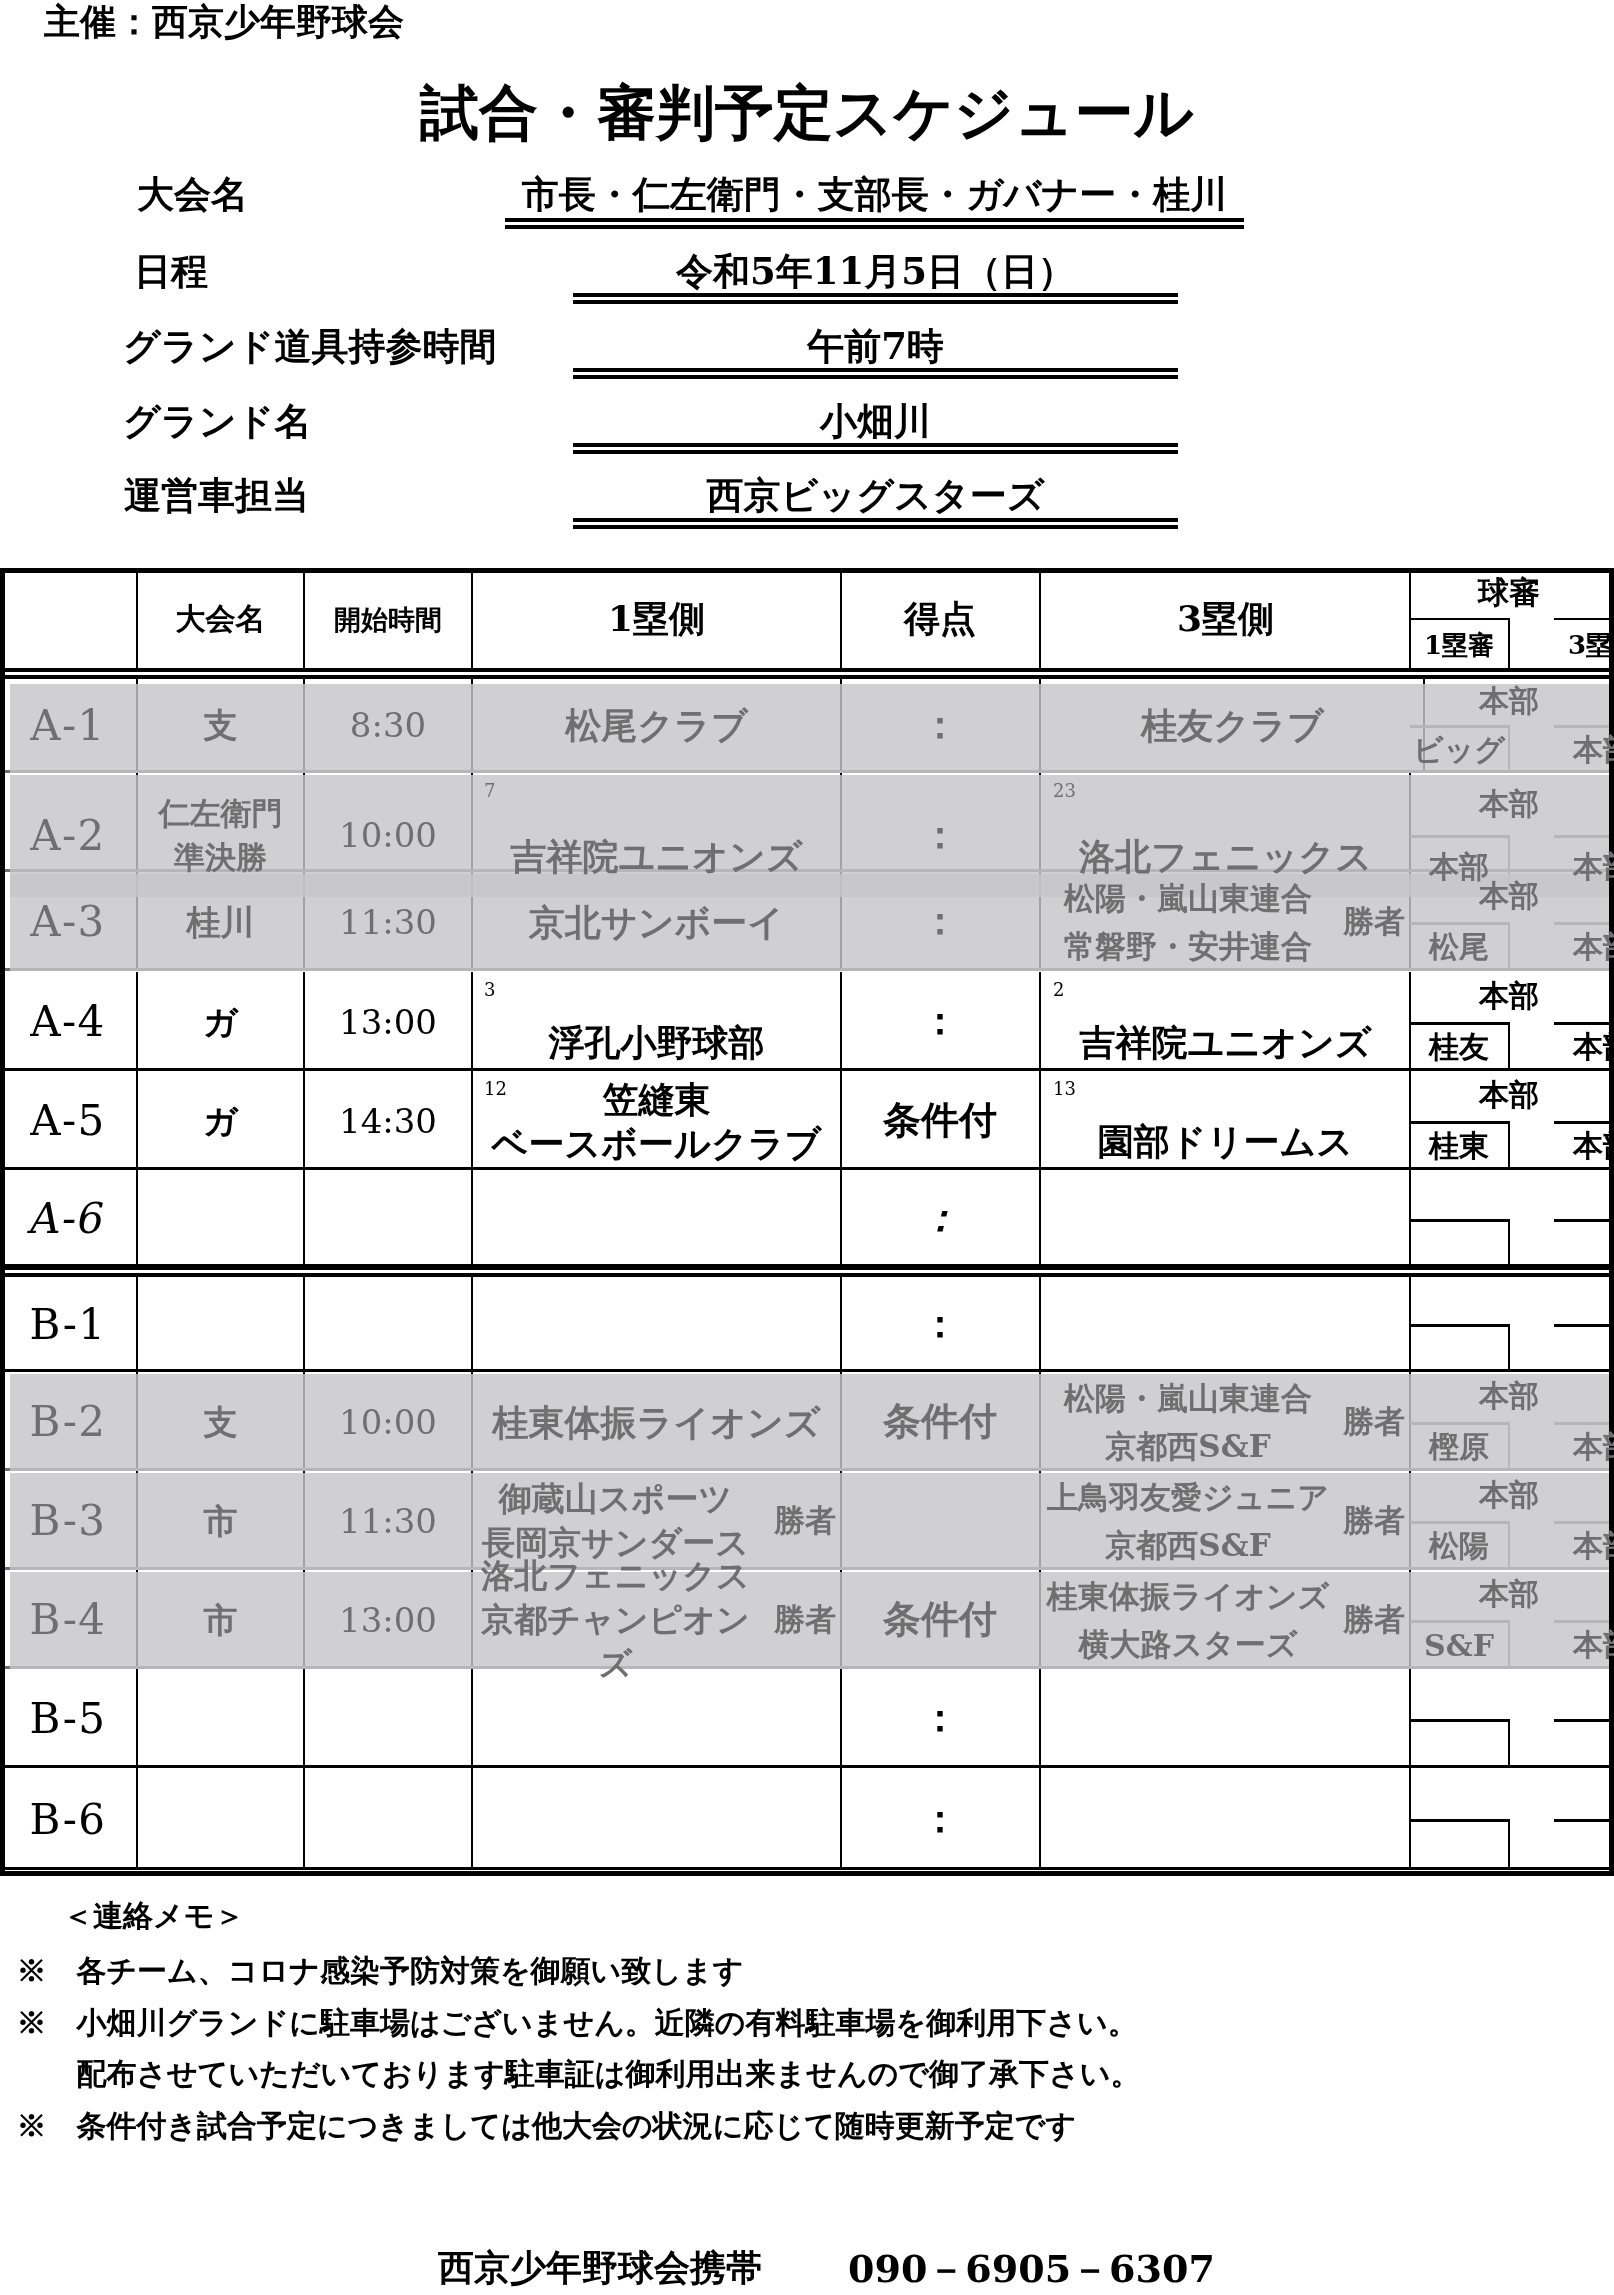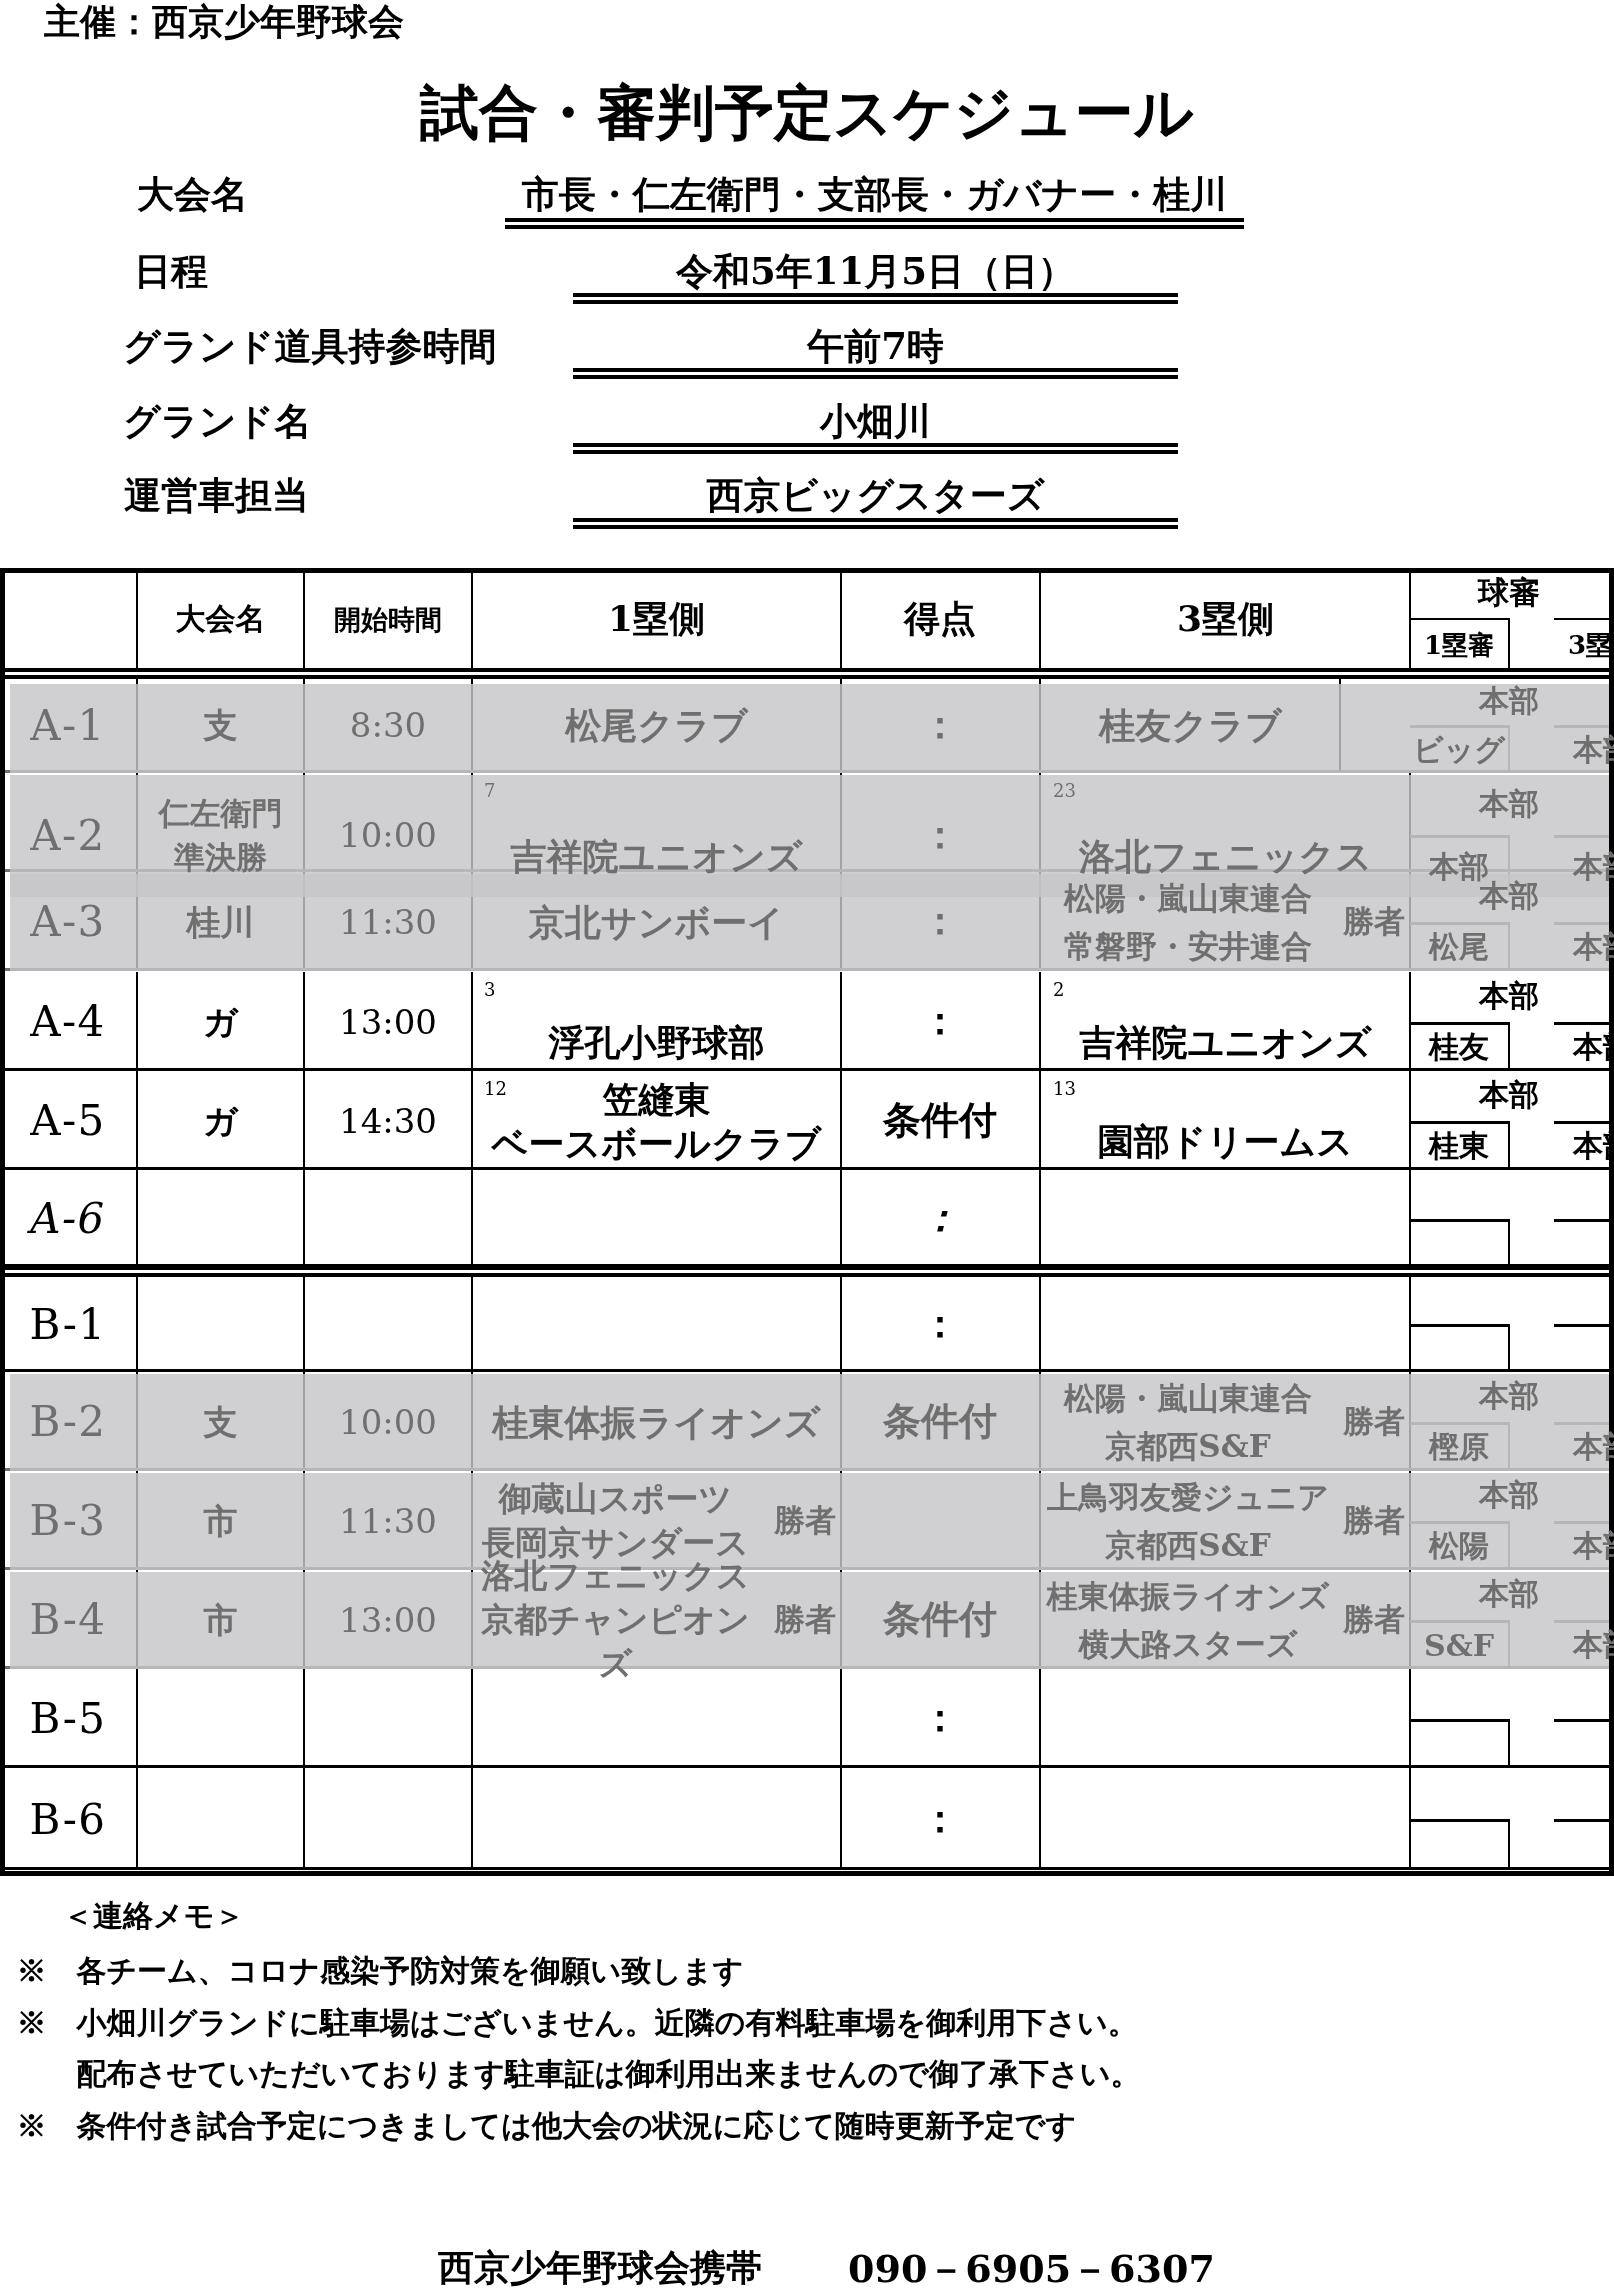--- a/index.html
+++ b/index.html
@@ -121,21 +121,21 @@
           <span class="txt time">8:30</span>
         </div>
       <div class="cell" style="left:473px; width:369px;">
         <span class="seed txt"></span>
         <span class="txt team" style="white-space:pre-line;">松尾クラブ</span>
         <span class="winner txt"></span>
       </div>
       <div class="cell" style="left:841px; width:200px;">
           <span class="txt score">：</span>
         </div>
-      <div class="cell" style="left:1042px; width:299px;">
+      <div class="cell" style="left:1042px; width:383px;">
         <span class="seed txt"></span>
         <span class="txt team" style="white-space:pre-line;">桂友クラブ</span>
         <span class="winner txt"></span>
       </div>
       <div class="ref">
         <div class="ref-top">
             <span class="txt">本部</span>
           </div>
         <div class="ref-bot-l">
             <span class="txt">ビッグ</span>

